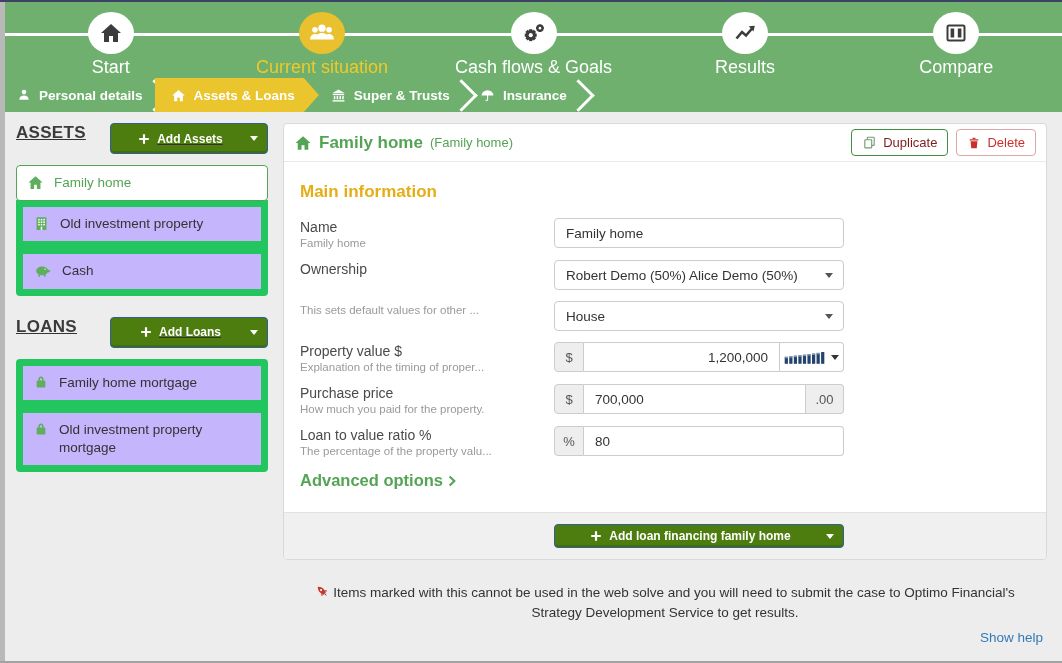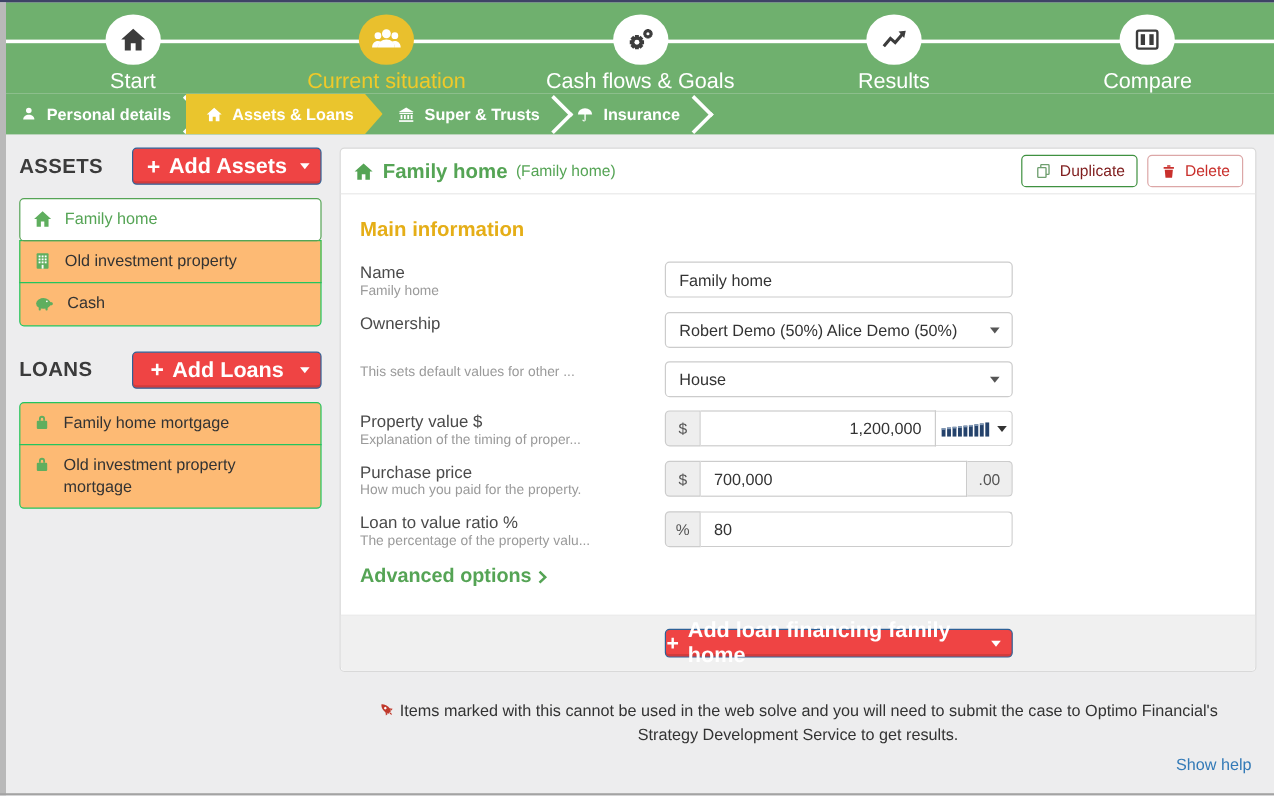--- a/index.html
+++ b/index.html
@@ -33,35 +33,35 @@
   .crumbbar { position:absolute; top:78px; left:5px; right:0; height:34px; background:#6fb06e; display:flex; align-items:stretch; overflow:hidden; }
   .crumb { display:flex; align-items:center; gap:8px; padding:0 14px 0 12px; color:#fff; font-size:13.5px; font-weight:bold; cursor:pointer; }
   .crumb-sep { width:23px; height:23px; border-top:3px solid #fff; border-right:3px solid #fff; transform:rotate(45deg); align-self:center; margin:0 -5px 0 -14px; flex:none; }
   .crumb.active {
     background:#eac52d; margin-left:-6px; padding:0 24px 0 16px;
     clip-path:polygon(0 0, calc(100% - 15px) 0, 100% 50%, calc(100% - 15px) 100%, 0 100%);
   }
 
   
   .sidebar { position:absolute; left:16px; top:123px; width:252px; }
-  .side-head { display:flex; justify-content:space-between; align-items:center; }
+  .side-head { display:flex; justify-content:space-between; align-items:flex-start;text-decoration:underline; }
   .side-title { font-size:17px; font-weight:bold; color:#3b3b3b; letter-spacing:.3px; }
   .btn-blue {
-    background:#ef4444; border:1px solid #2e6096; border-radius:4px; color:#fff;
-    font-size:18px; font-weight:bold; height:31px; display:flex; align-items:center;
+    background:#4d7c0f; border:1px solid #2e6096; border-radius:4px; color:#fff;
+    font-size:12px; font-weight:bold; height:31px; display:flex; align-items:center;
     box-shadow: inset 0 -2px rgba(0,0,0,.12); cursor:pointer;
   }
   .side-head .btn-blue { width:158px; }
   .btn-blue .mid { flex:1; display:flex; align-items:center; justify-content:center; gap:7px; }
   .caret { width:0; height:0; border-left:4px solid transparent; border-right:4px solid transparent; border-top:5px solid currentColor; }
   .btn-blue .caret { margin-right:9px; }
 
   .list-group { margin-top:11px; }
   .list-item {
-    background:#fdba74; border:1px solid #22c55e; padding:8px 10px; display:flex; gap:10px;
+    background:#c4b5fd; border:7px solid #22c55e; padding:8px 10px; display:flex; gap:10px;
     align-items:flex-start; font-size:13.5px; color:#333; margin-top:-1px; cursor:pointer; position:relative; line-height:1.35;
   }
   .list-item:first-child { border-top-left-radius:4px; border-top-right-radius:4px; margin-top:0; }
   .list-item:last-child  { border-bottom-left-radius:4px; border-bottom-right-radius:4px; }
   .list-item.selected { background:#fff; border:1px solid #55a455; color:#55a455; border-radius:4px; z-index:2; }
   .list-item .li-icon { flex:none; color:#5fae5e; margin-top:0px; }
   .loans-section { margin-top:21px; }
 
   
   .panel { position:absolute; left:283px; top:123px; width:764px; background:#fff; border:1px solid #d9d9d9; border-radius:4px; }

